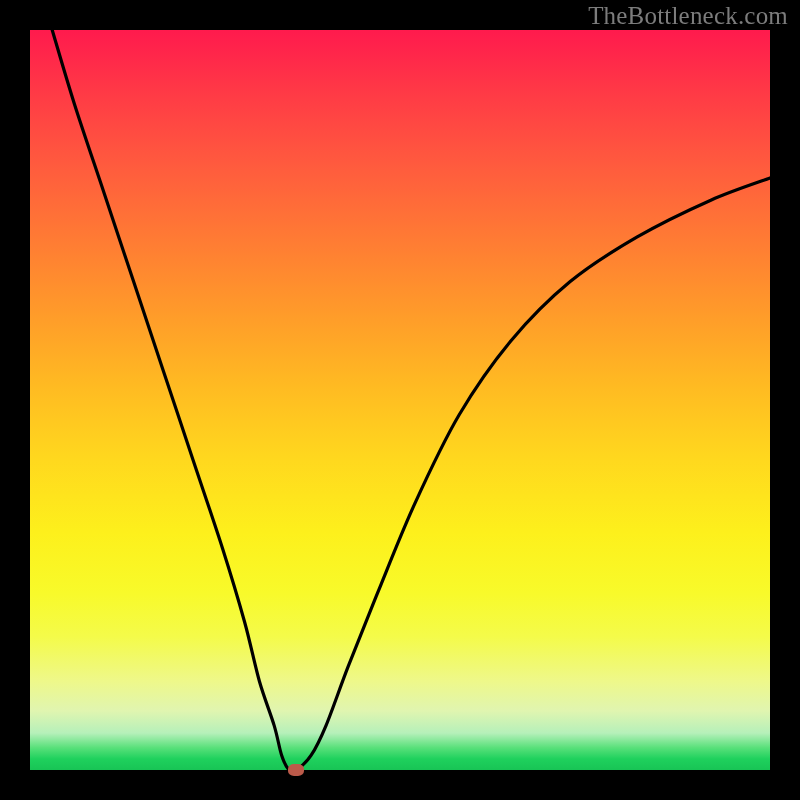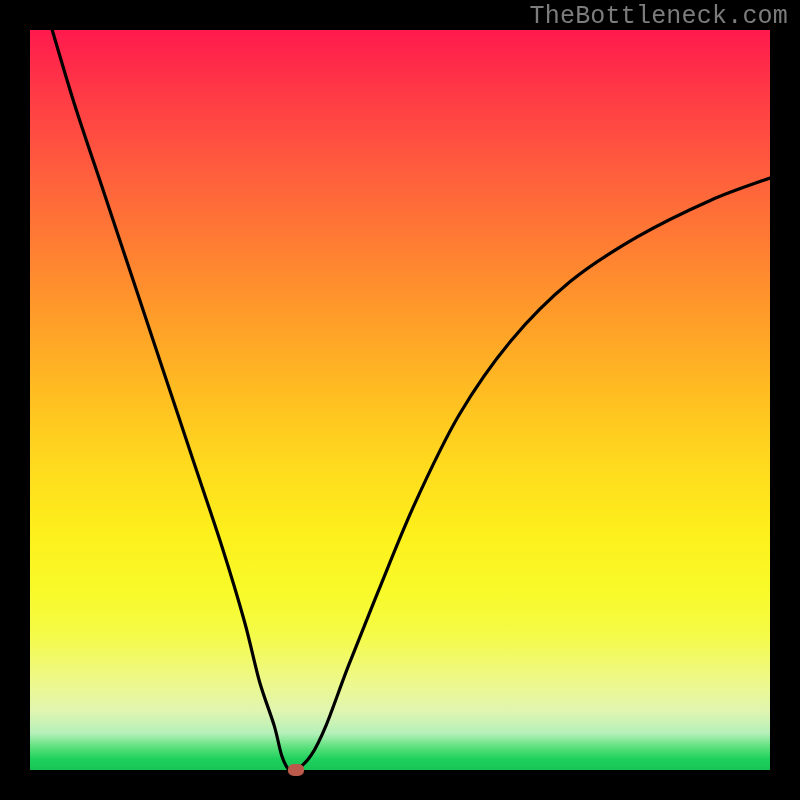--- a/index.html
+++ b/index.html
@@ -40,21 +40,21 @@
       #b6f0ba 95%,
       #58e07a 97%,
       #1fd15d 98.5%,
       #18c455 100%
     );
   }
   .watermark {
     position: absolute;
     top: 2px;
     right: 12px;
-    font-family: Liberation Mono, monospace;
+    font-family: Liberation Serif, serif;
     font-size: 25px;
     color: #7c7c7c;
     letter-spacing: 0.2px;
     user-select: none;
   }
   svg.curve {
     position: absolute;
     top: 0;
     left: 0;
     width: 740px;

